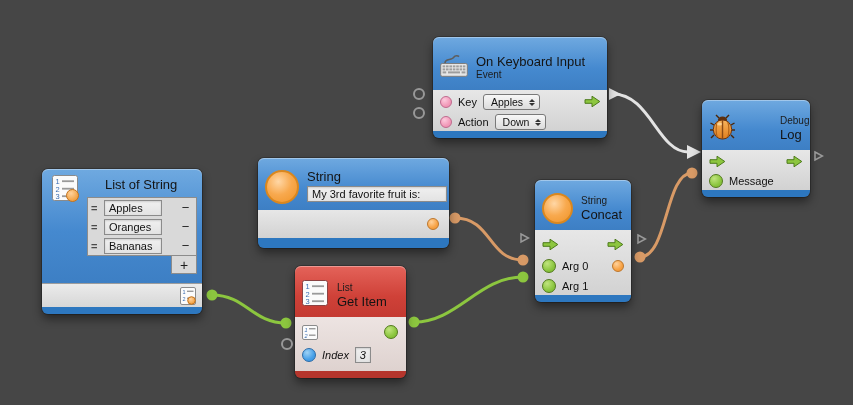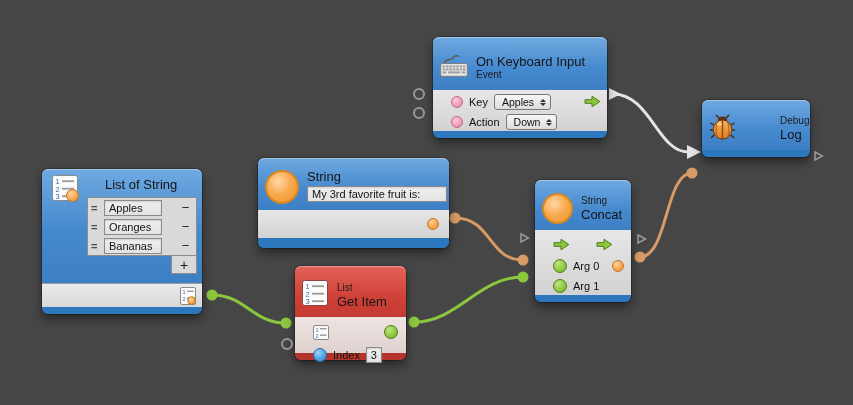--- a/index.html
+++ b/index.html
@@ -11,21 +11,21 @@
   .hdr.red{background:linear-gradient(180deg,#e4635a 0%,#cf4138 60%,#c43a32 100%);}
   .body{position:relative;background:linear-gradient(180deg,#e7e7e7,#d2d2d2);}
   .body.warm{background:linear-gradient(180deg,#ede4e2,#ded2cf);}
   .ftr{height:7px;border-radius:0 0 6px 6px;background:#2d77bf;}
   .ftr.red{background:#b5352c;}
 
   .hcol{display:flex;flex-direction:column;justify-content:center;margin-left:8px;}
   .title{font-size:13px;color:#141414;line-height:15px;white-space:nowrap;}
   .subtitle{font-size:10px;color:#1c1c1c;line-height:12px;white-space:nowrap;}
 
-  .row{display:flex;align-items:center;padding:0 18px;position:relative;}
+  .row{display:flex;align-items:center;padding:0 7px;position:relative;}
   .plabel{font-size:11px;color:#101010;margin:0 6px;white-space:nowrap;}
 
   .port{width:12px;height:12px;border-radius:50%;flex:0 0 auto;box-sizing:border-box;}
   .port.lg{width:14px;height:14px;}
   .pink{background:radial-gradient(circle at 35% 30%,#fcc9dc,#f29ab9 60%,#e987ab);border:1px solid #c06a8e;}
   .greenp{background:radial-gradient(circle at 35% 30%,#c0e47e,#8cc63f 60%,#79b32f);border:1px solid #527a1d;}
   .bluep{background:radial-gradient(circle at 35% 30%,#9ed2f5,#47a0e8 60%,#3b92dc);border:1px solid #2a6ba8;}
   .orangep{background:radial-gradient(circle at 35% 30%,#ffd19b,#f7a244 60%,#ef9434);border:1px solid #bd762b;}
 
   .bigcircle{border-radius:50%;background:radial-gradient(circle at 38% 32%,#ffd7a6 0%,#f8a94e 48%,#ef9327 100%);border:2px solid #d9871f;box-sizing:border-box;flex:0 0 auto;}
@@ -180,20 +180,38 @@
           <path d="M8.2 9 C6.8 13 6.8 20 8.2 24" stroke="#b36419" stroke-width="1.2" fill="none"></path>
           <path d="M18.8 9 C20.2 13 20.2 20 18.8 24" stroke="#b36419" stroke-width="1.2" fill="none"></path>
           <ellipse cx="10.5" cy="11" rx="2.6" ry="1.6" fill="rgba(255,230,180,0.65)"></ellipse>
         </svg>
       </span>
       <div class="hcol">
         <div class="subtitle">Debug</div>
         <div class="title">Log</div>
       </div>
     </div>
+    <div class="body" style="height:40px;">
+      <div class="row" style="height:20px;padding-top:1px;justify-content:space-between;">
+        <span class="flow">
+          <svg width="17" height="13" viewBox="0 0 17 13">
+              <path d="M1 4.7 h7 V1.2 L15.8 6.5 8 11.8 V8.3 H1 Z" fill="#8dc63f" stroke="#4c7a1a"></path>
+            </svg>
+        </span>
+        <span class="flow">
+          <svg width="17" height="13" viewBox="0 0 17 13">
+              <path d="M1 4.7 h7 V1.2 L15.8 6.5 8 11.8 V8.3 H1 Z" fill="#8dc63f" stroke="#4c7a1a"></path>
+            </svg>
+        </span>
+      </div>
+      <div class="row" style="height:19px;">
+        <span class="port greenp lg"></span>
+        <span class="plabel">Message</span>
+      </div>
+    </div>
     <div class="ftr"></div>
     <span class="ext-tri" style="left:110px;top:48px;">
       <svg width="12" height="12">
           <path d="M3 2 L10.5 6 L3 10 Z" fill="none" stroke="#9a9a9a" stroke-width="1.5"></path>
         </svg>
     </span>
   </div>
 
   <div class="node" style="left:42px;top:169px;width:160px;">
     <div style="position:relative;height:114px;border-radius:6px 6px 0 0;background:linear-gradient(180deg,#6fa9e0 0%,#4589cf 55%,#3d7fc4 100%);box-shadow:inset 0 1px 0 rgba(255,255,255,.35);">
@@ -275,21 +293,21 @@
           <rect x="10" y="5.3" width="12" height="1.8" fill="#9a9a9a"></rect>
           <rect x="10" y="12.8" width="12" height="1.8" fill="#9a9a9a"></rect>
           <rect x="10" y="20.3" width="12" height="1.8" fill="#9a9a9a"></rect>
         </svg>
       </span>
       <div class="hcol">
         <div class="subtitle">List</div>
         <div class="title">Get Item</div>
       </div>
     </div>
-    <div class="body warm" style="height:36px;">
+    <div class="body warm" style="height:54px;font-style:italic;">
       <div class="row" style="height:26px;padding-top:2px;">
         <span style="display:flex;">
           <svg width="16" height="15" viewBox="0 0 16 15">
             <rect x="0.5" y="0.5" width="15" height="14" rx="1.5" fill="#fbfbfb" stroke="#8b8b8b"></rect>
             <text x="2.5" y="6.5" font-size="5.5" fill="#3a6db2" font-family="Liberation Sans,sans-serif">1</text>
             <text x="2.5" y="13" font-size="5.5" fill="#3a6db2" font-family="Liberation Sans,sans-serif">2</text>
             <rect x="7" y="3" width="6.5" height="1.4" fill="#9a9a9a"></rect>
             <rect x="7" y="9.5" width="6.5" height="1.4" fill="#9a9a9a"></rect>
           </svg>
         </span>

